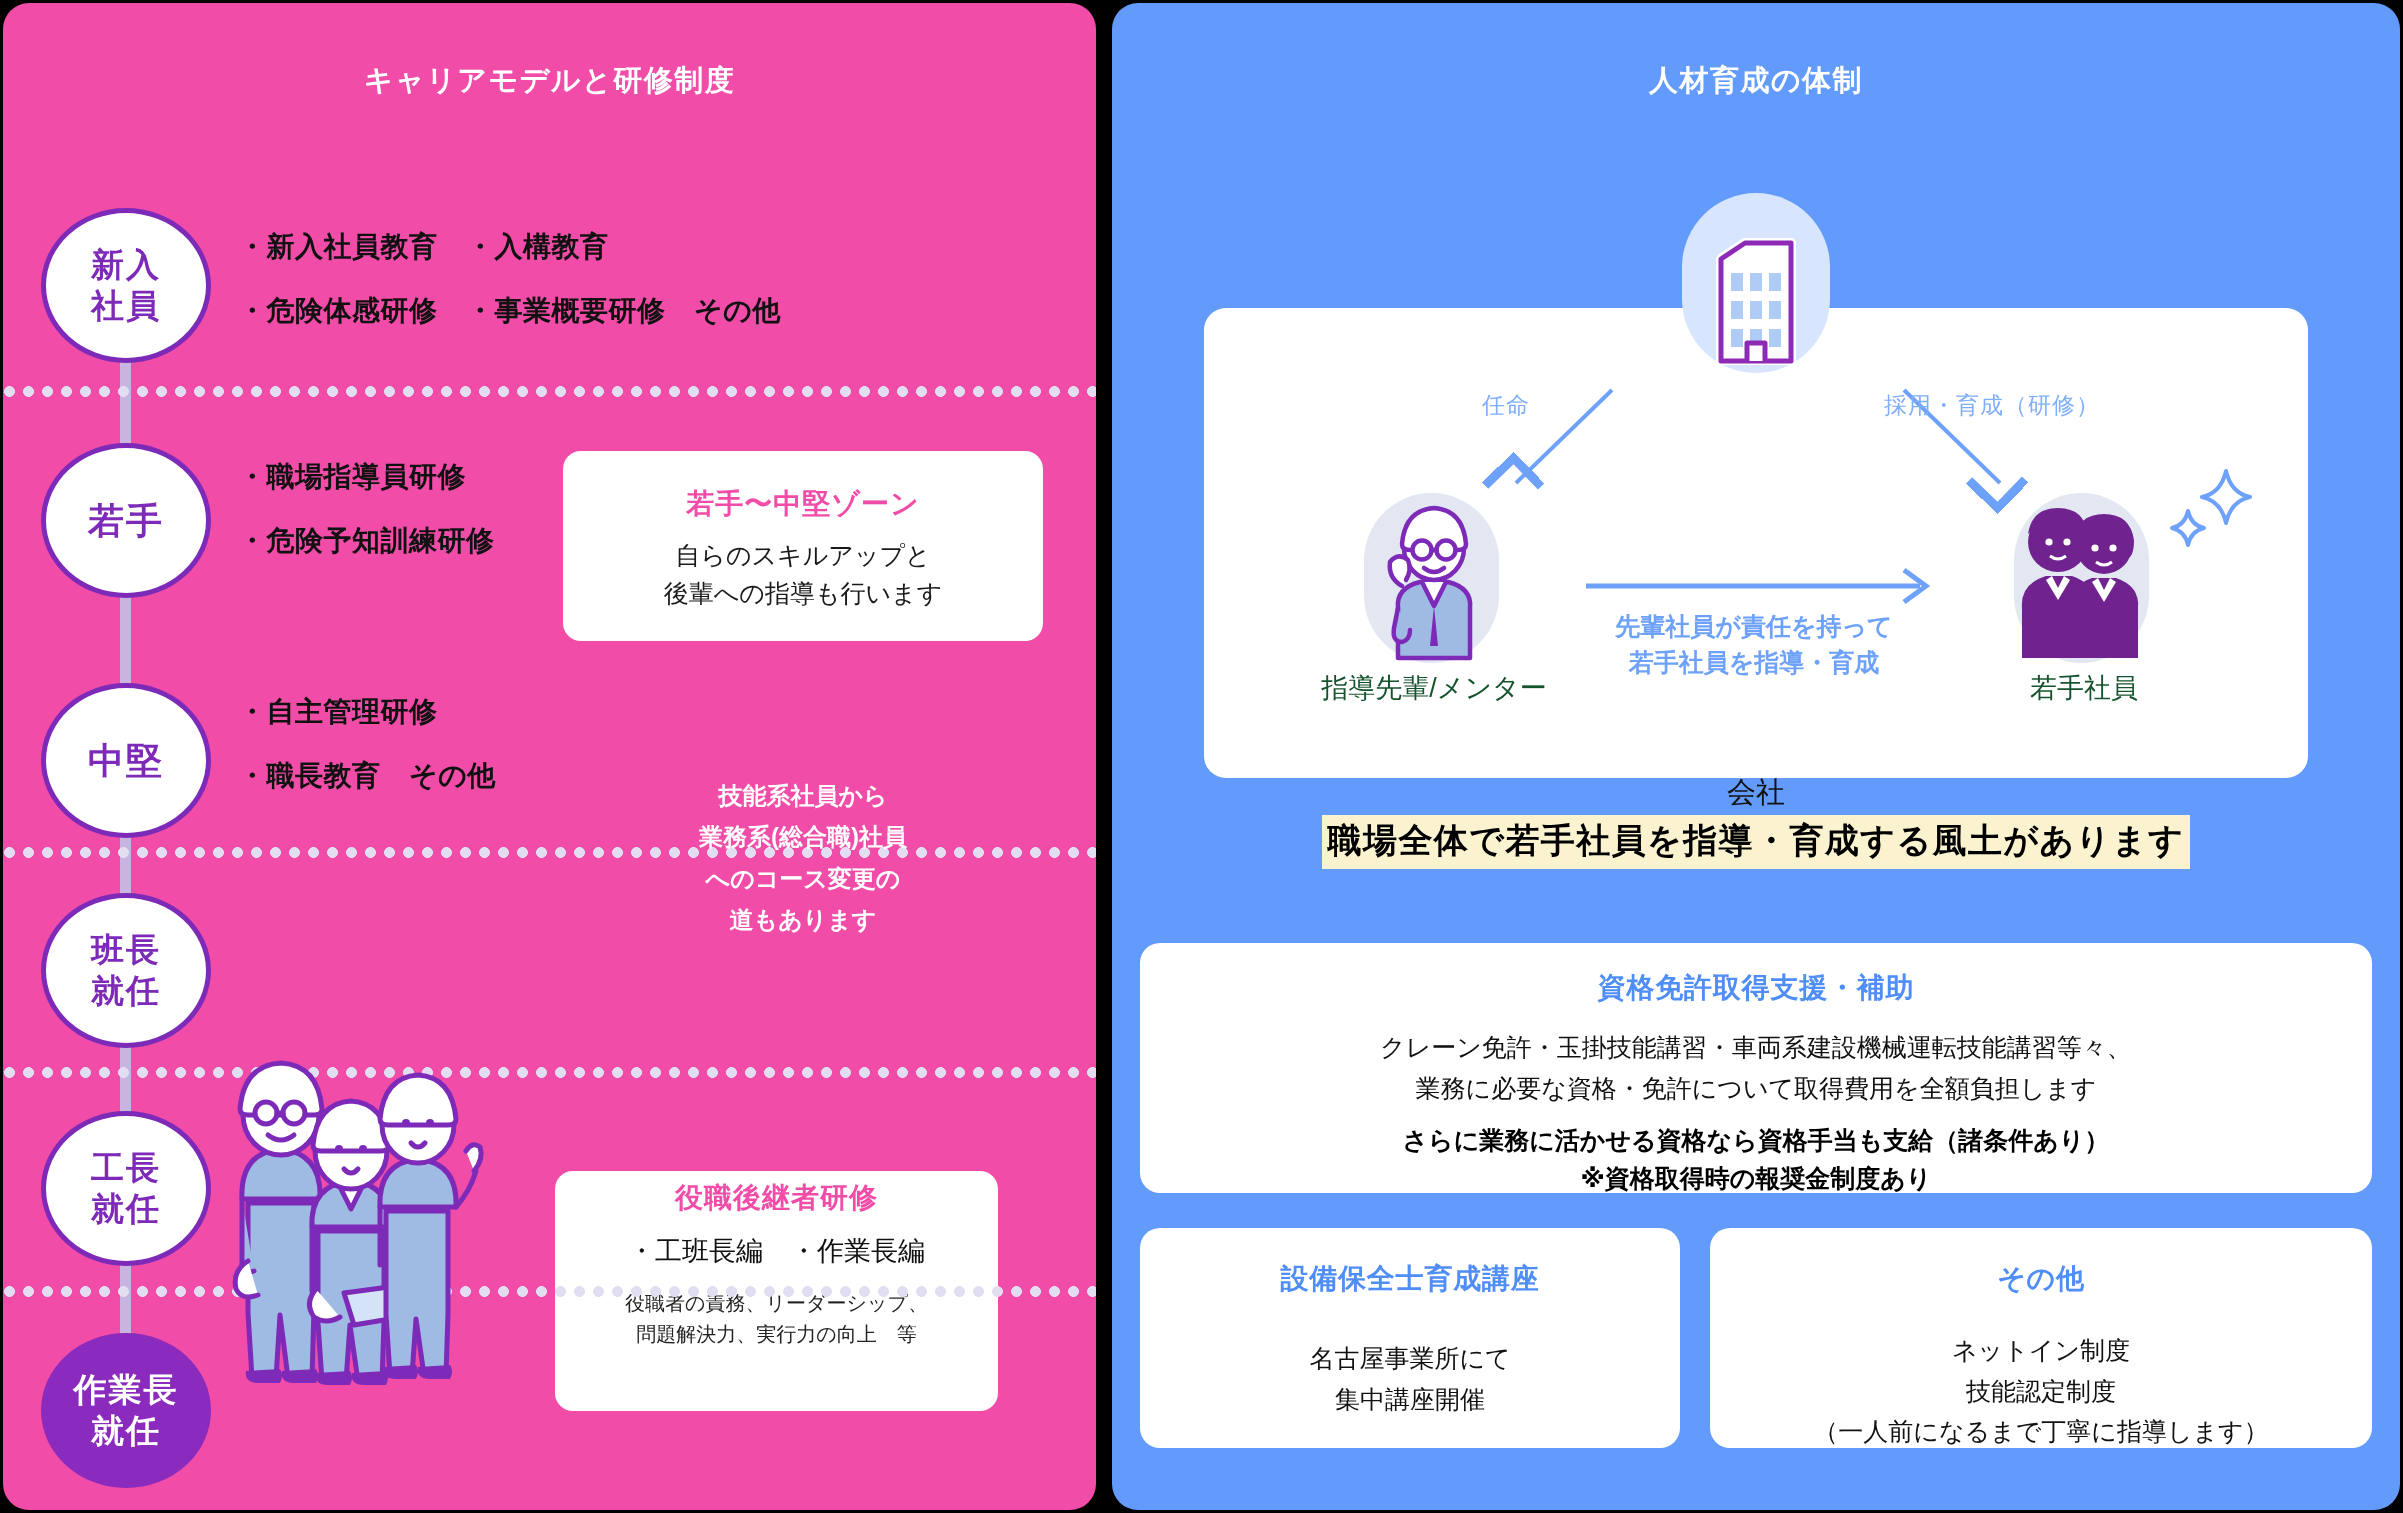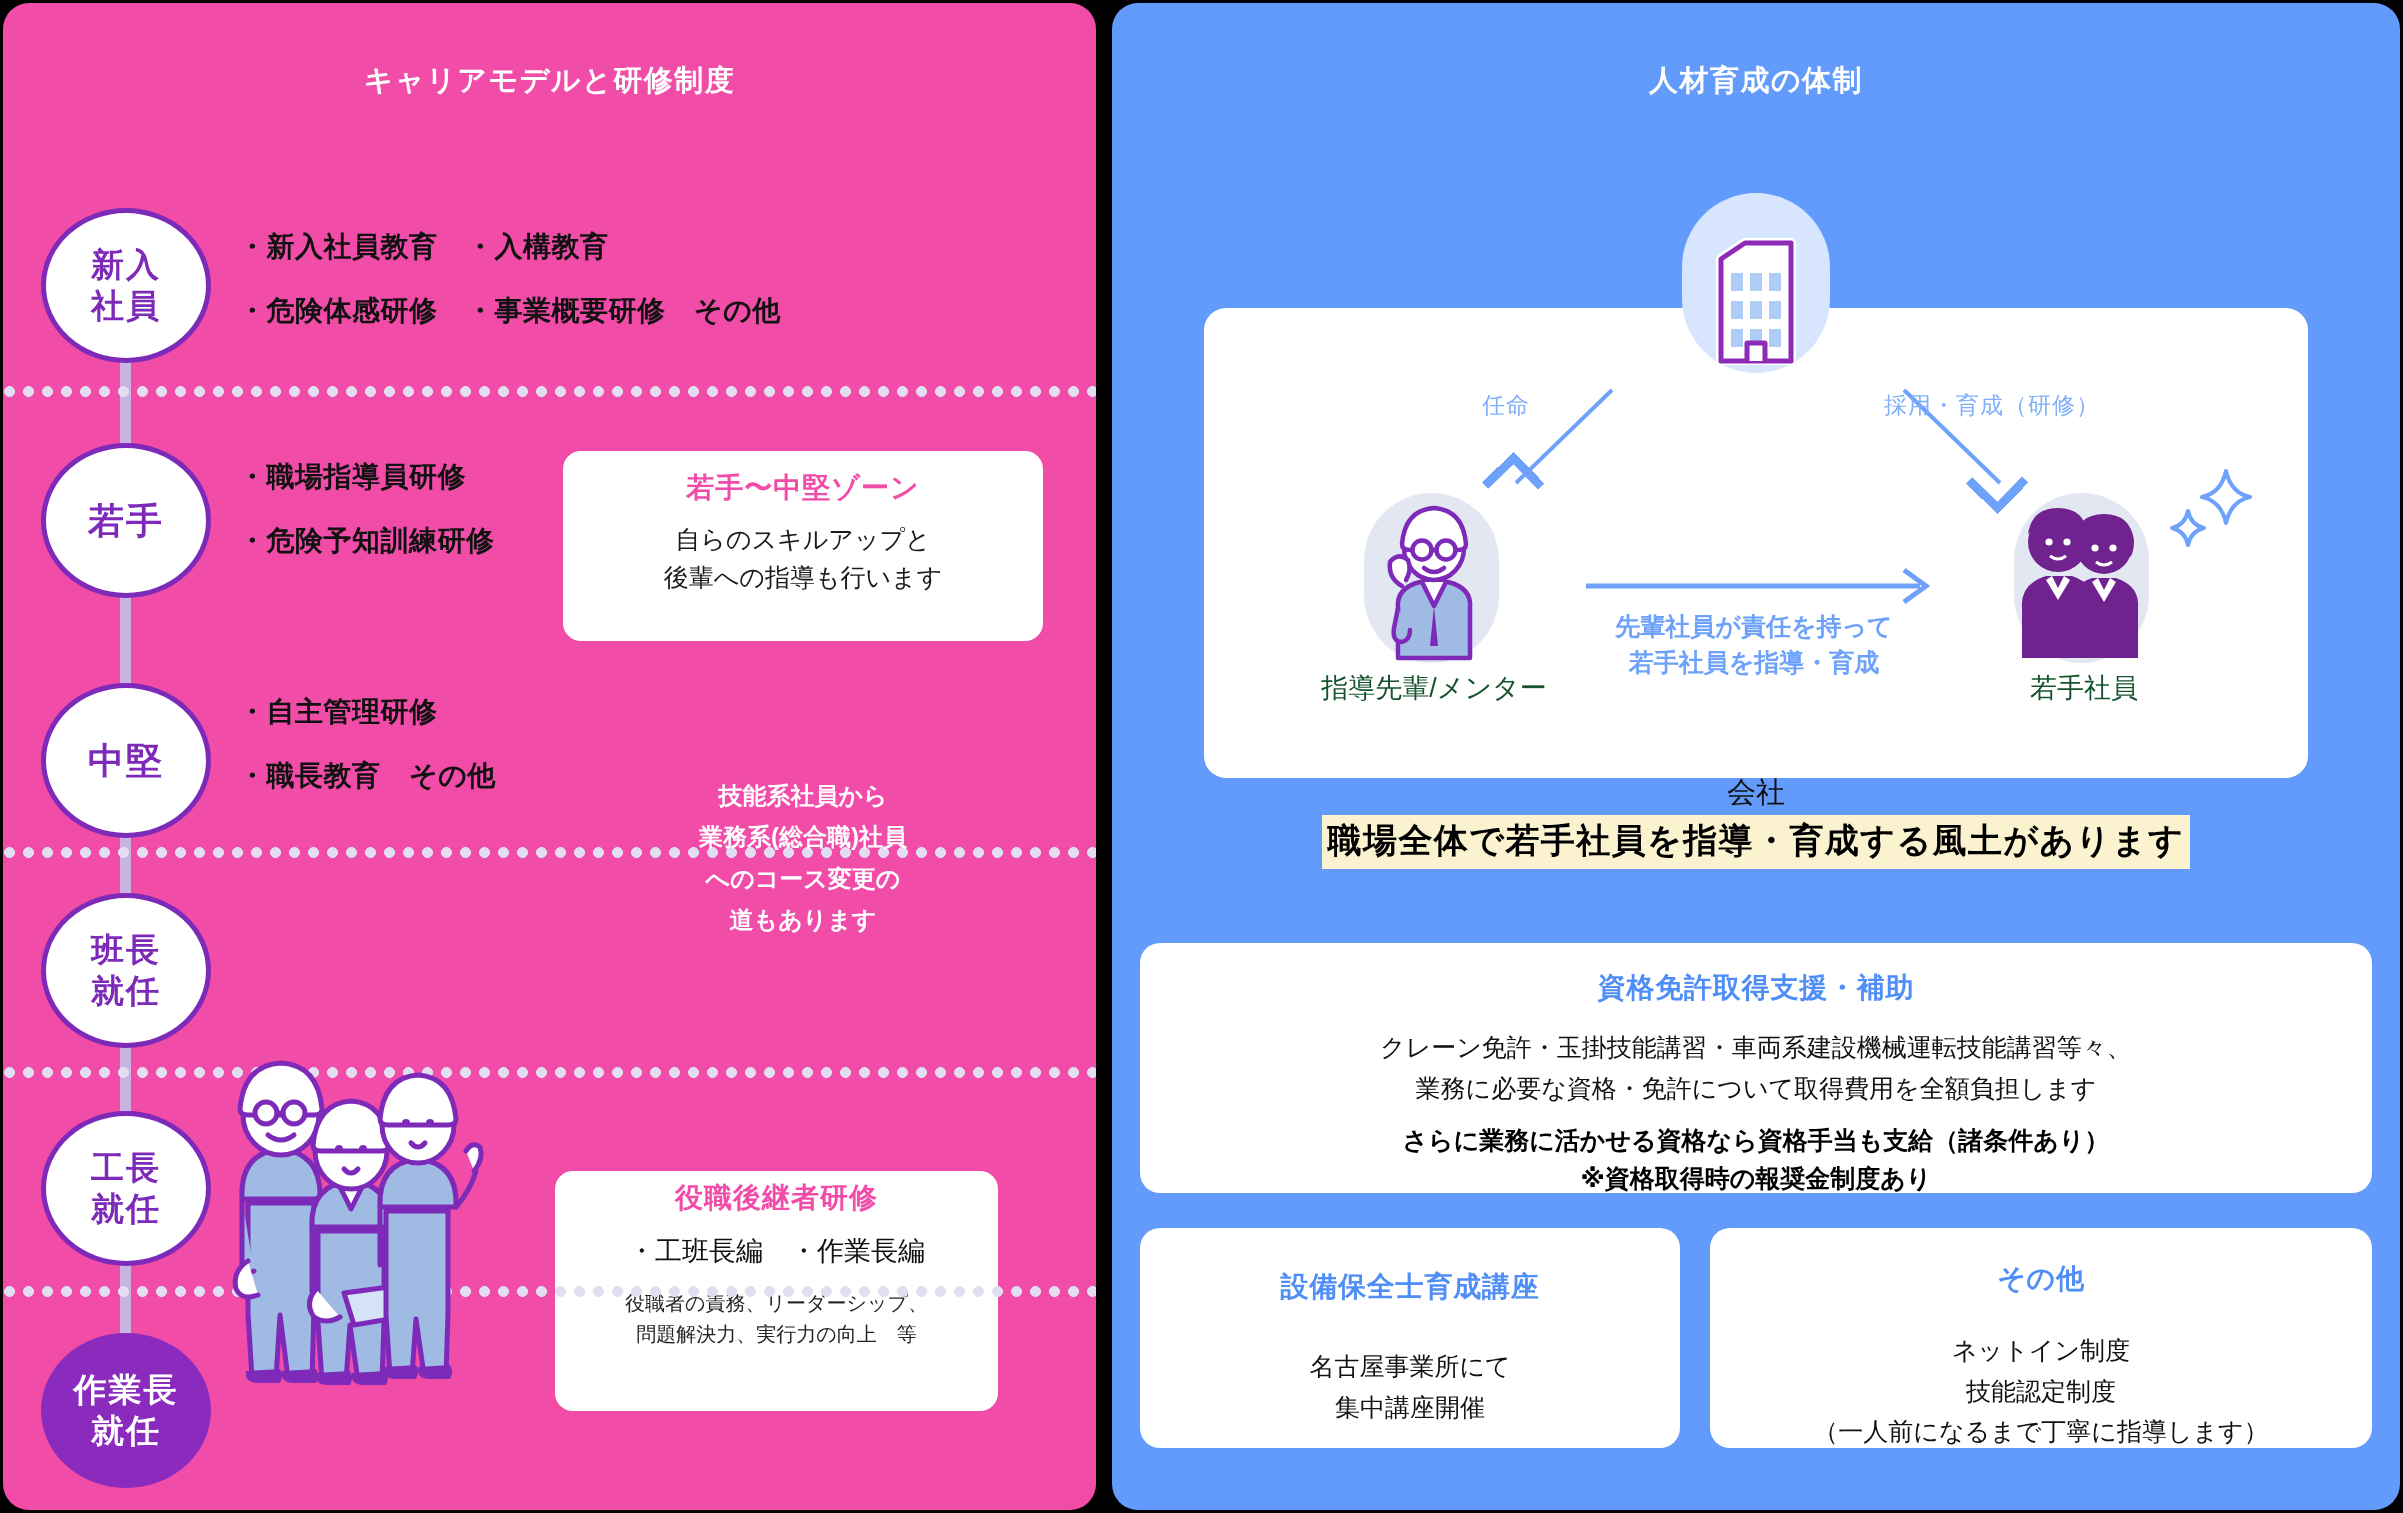--- a/index.html
+++ b/index.html
@@ -53,21 +53,21 @@
   .dotline {
     position: absolute; left: 0; width: 100%; height: 13px;
     background-image: radial-gradient(circle at 6.5px 6.5px, #E3DDF2 5.2px, rgba(255,255,255,0) 5.6px);
     background-size: 19px 13px; background-repeat: repeat-x;
     z-index: 2;
   }
 
   
   .callout {
     position: absolute; background: #fff; border-radius: 18px;
-    text-align: center; padding: 18px 24px;
+    text-align: center; padding: 34px 24px;
   }
   .callout .ctitle { color: #F04CA8; font-weight: bold; font-size: 28px; margin-bottom: 14px; letter-spacing: 1px; }
   .callout .cline { color: #1a1a1a; font-size: 25px; line-height: 1.5; }
   .callout .csmall { color: #222; font-size: 20px; line-height: 1.55; }
   .callout .cbig { color: #111; font-size: 27px; font-weight: 500; line-height: 1.5; }
 
   .course-note {
     position: absolute; color: #fff; font-weight: bold;
     font-size: 24px; line-height: 1.72; text-align: center;
     z-index: 3;
@@ -383,21 +383,21 @@
     </div>
 
     <div class="bcard" style="left:28px; top:940px; width:1232px; height:250px; padding:26px 20px;">
       <div class="btitle" style="margin-bottom:20px;">資格免許取得支援・補助</div>
       <div class="bline">クレーン免許・玉掛技能講習・車両系建設機械運転技能講習等々、</div>
       <div class="bline" style="margin-bottom:14px;">業務に必要な資格・免許について取得費用を全額負担します</div>
       <div class="bbold">さらに業務に活かせる資格なら資格手当も支給（諸条件あり）</div>
       <div class="bbold">※資格取得時の報奨金制度あり</div>
     </div>
 
-    <div class="bcard" style="left:28px; top:1225px; width:540px; height:220px; padding:40px 18px;">
+    <div class="bcard" style="left:28px; top:1225px; width:540px; height:220px; padding:32px 18px;">
       <div class="btitle" style="margin-bottom:40px;">設備保全士育成講座</div>
       <div class="bline">名古屋事業所にて</div>
       <div class="bline">集中講座開催</div>
     </div>
 
     <div class="bcard" style="left:598px; top:1225px; width:662px; height:220px; padding:32px 18px;">
       <div class="btitle" style="margin-bottom:32px;">その他</div>
       <div class="bline">ネットイン制度</div>
       <div class="bline">技能認定制度</div>
       <div class="bline">（一人前になるまで丁寧に指導します）</div>

